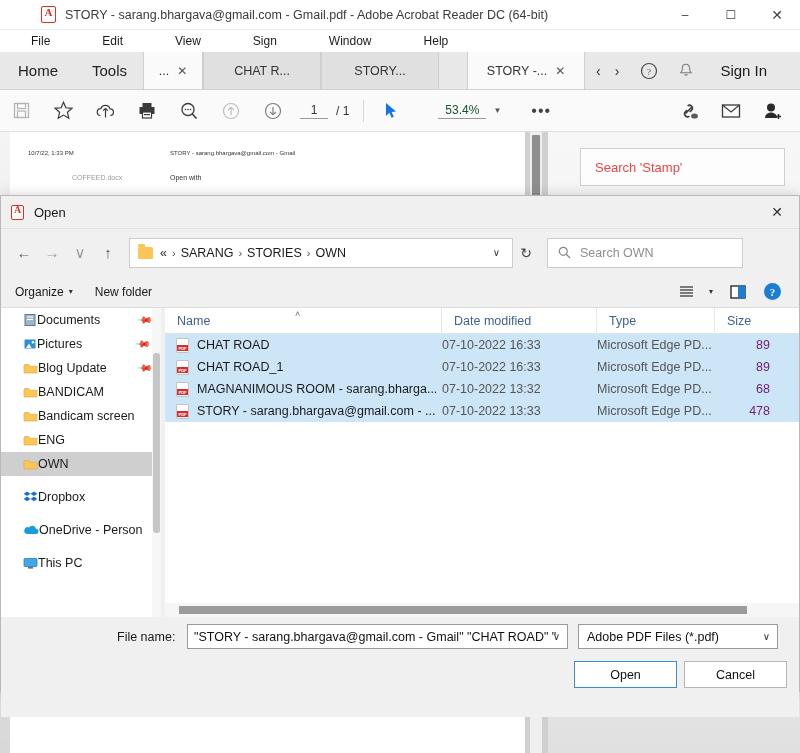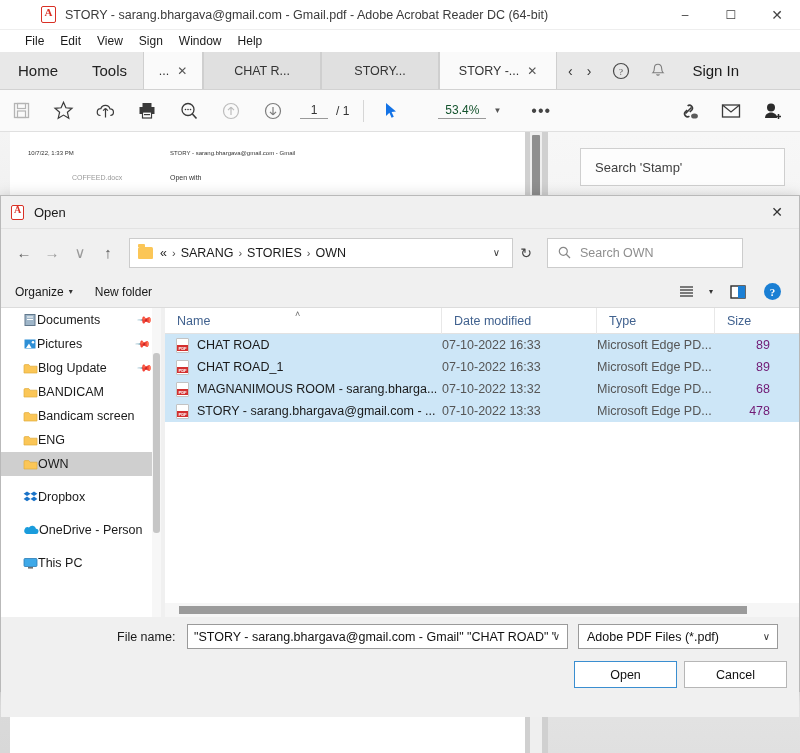--- a/index.html
+++ b/index.html
@@ -29,21 +29,21 @@
     font-family:"Liberation Serif", serif;
   }
   .acro-title { font-size:12.5px; color:#3b3b3b; white-space:nowrap; }
   .win-btns { margin-left:auto; display:flex; height:30px; }
   .win-btn { width:46px; height:30px; display:flex; align-items:center; justify-content:center;
              font-size:12px; color:#444; }
   .win-btn.close { font-size:14px; }
 
   .acro-menubar {
     position:absolute; left:0; top:30px; width:800px; height:22px;
-    background:#ffffff; display:flex; align-items:center; padding-left:17px;
+    background:#ffffff; display:flex; align-items:center; padding-left:23px;gap:36px;
   }
   .menu-item { font-size:12px; color:#1a1a1a; padding:0 8px; line-height:22px; }
 
   
   .acro-tabstrip{
     position:absolute; left:0; top:52px; width:800px; height:38px;
     background:#e8e8e8; display:flex; align-items:stretch;
     border-bottom:1px solid #d2d2d2;
   }
   .nav-btn{
@@ -51,21 +51,21 @@
     font-size:15px; color:#222; padding:0 16px; font-weight:500;
   }
   .nav-btn.home{ font-size:15px; padding:0 18px;}
   .doc-tab{
     display:flex; align-items:center; justify-content:center;
     background:#e0e0e0; border-left:1px solid #cfcfcf; border-right:1px solid #cfcfcf;
     font-size:12.5px; color:#333; position:relative; min-width:60px;
   }
   .doc-tab.small{ width:52px; background:#fafafa;}
   .doc-tab.wide{ width:118px; }
-  .doc-tab.active{ background:#fafafa; }
+  .doc-tab.active{ background:#fafafa;margin-left:28px; }
   .tab-label{ padding:0 8px; white-space:nowrap; overflow:hidden;}
   .tab-x{ font-size:12px; color:#555; padding-right:8px; }
   .arrow-grp{ display:flex; align-items:center; padding:0 4px;}
   .arrow-btn{ font-size:14px; color:#333; padding:0 7px;}
   .circ-icon{ display:flex;align-items:center;justify-content:center; padding:0 10px;}
   .signin{ font-size:15px; color:#1a1a1a; padding:0 16px; display:flex; align-items:center;}
 
   
   .acro-toolbar{
     position:absolute; left:0; top:90px; width:800px; height:42px;
@@ -109,21 +109,21 @@
   .pdf-scroll-thumb{
     position:absolute; left:532px; top:3px; width:8px; height:560px; background:#8f8f8f; border-radius:1px;
   }
   .pdf-col2{
     position:absolute; left:548px; top:0; width:252px; height:621px;
     background:linear-gradient(180deg,#f7f7f7 0%, #ebebeb 70%, #e0e0e0 100%);
   }
   .stamp-search{
     position:absolute; left:32px; top:16px; width:205px; height:38px;
     border:1px solid #cfcfcf; background:#fdfdfd; display:flex; align-items:center;
-    padding-left:14px; font-size:13px; color:#404040;
+    padding-left:14px; font-size:13px; color:#ef4444;
   }
 
   
   .dlg{
     position:absolute; left:0; top:195px; width:800px; height:497px;
     background:#f0f0f0; border:1px solid #b9b9b9;
     box-shadow:0 2px 14px rgba(0,0,0,.22);
   }
   .dlg-title{
     height:33px; background:#f0f0f0; display:flex; align-items:center;

